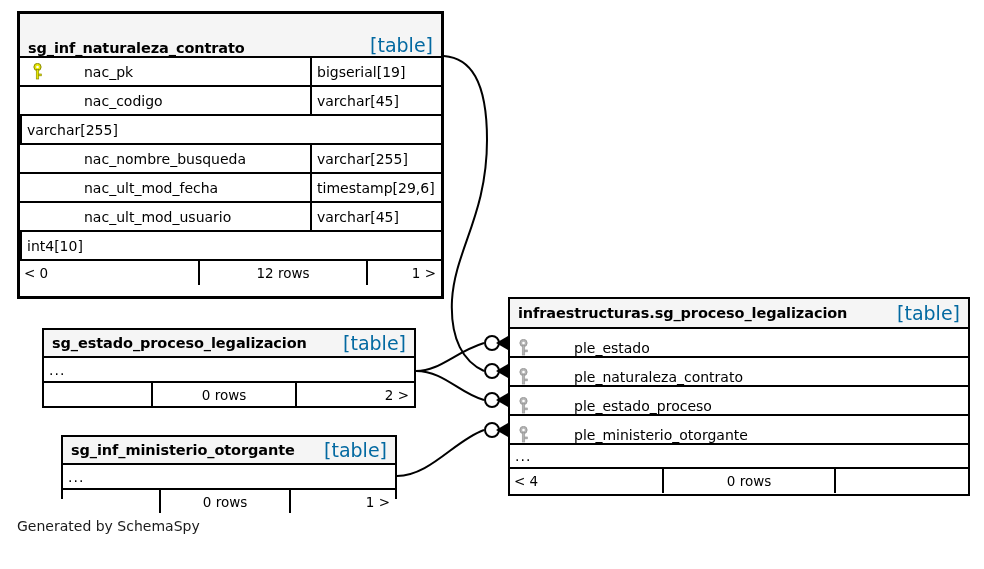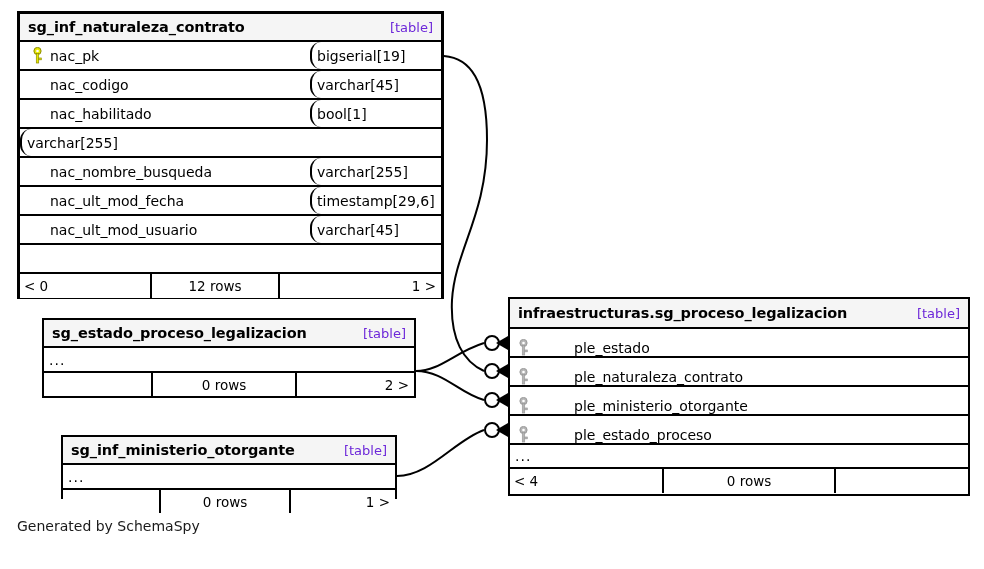--- a/index.html
+++ b/index.html
@@ -16,35 +16,35 @@
   .table-node.thin{border:2px solid #000000;}
 
   .tbl-header{
     background:#f5f5f5;
     display:flex;align-items:center;justify-content:space-between;
     box-sizing:border-box;
     padding:0 8px;
     border-bottom:2px solid #000000;
   }
   .tbl-name{font-weight:bold;font-size:14.5px;letter-spacing:-0.1px;white-space:nowrap;}
-  .tbl-tag{font-size:13px;color:#6d28d9;white-space:nowrap;}
+  .tbl-tag{font-size:19px;color:#0369a1;white-space:nowrap;}
 
   .row{
     display:flex;align-items:stretch;box-sizing:border-box;
     border-bottom:2px solid #000000;background:#ffffff;
   }
   .row:last-of-type{border-bottom:none;}
   .cell-name{
     display:flex;align-items:center;box-sizing:border-box;
     font-size:14px;white-space:nowrap;overflow:hidden;
   }
   .cell-type{
     display:flex;align-items:center;box-sizing:border-box;
     font-size:14px;white-space:nowrap;overflow:hidden;
-    border-left:2px solid #000000;padding-left:5px;border-radius:11px;
+    border-left:2px solid #000000;padding-left:5px;
   }
   .keyslot{width:26px;min-width:26px;display:flex;align-items:center;justify-content:center;}
   .keyslot svg{display:block;}
 
   .ellipsis-row{
     display:flex;align-items:center;box-sizing:border-box;
     border-bottom:2px solid #000000;font-size:14px;padding-left:5px;
     letter-spacing:1px;background:#fff;
   }
 
@@ -56,30 +56,30 @@
   .foot-left{justify-content:flex-start;padding-left:4px;}
   .foot-mid{justify-content:center;border-left:2px solid #000000;}
   .foot-right{justify-content:flex-end;padding-right:5px;border-left:2px solid #000000;}
 
   #credit{
     position:absolute;left:17px;top:518px;font-size:14px;color:#1a1a1a;white-space:nowrap;
   }
 
   
   #node-nac{left:17px;top:11px;width:427px;height:288px;}
-  #node-nac .tbl-header{height:28px;}
+  #node-nac .tbl-header{height:44px;align-items:flex-end;}
   #node-nac .row{height:29px;}
-  #node-nac .cell-name{width:290px;padding-left:4px;}
+  #node-nac .cell-name{width:290px;padding-left:4px;gap:34px;}
   #node-nac .cell-type{flex:1;}
   #node-nac .footer{height:24px;}
   #node-nac .foot-left{width:130px;}
-  #node-nac .foot-mid{width:128px;}
+  #node-nac .foot-mid{width:168px;margin-left:48px;}
   #node-nac .foot-right{flex:1;}
 
-  #node-epl{left:42px;top:318px;width:374px;height:80px;}
+  #node-epl{left:42px;top:328px;width:374px;height:80px;}
   #node-epl .tbl-header{height:28px;}
   #node-epl .ellipsis-row{height:25px;}
   #node-epl .footer{height:23px;}
   #node-epl .foot-left{width:107px;}
   #node-epl .foot-mid{width:144px;}
   #node-epl .foot-right{flex:1;}
 
   #node-min{left:61px;top:435px;width:336px;height:64px;}
   #node-min .tbl-header{height:28px;}
   #node-min .ellipsis-row{height:25px;}
@@ -149,27 +149,20 @@
   </div>
 
   <div class="row">
     <div class="cell-name">
       <span class="keyslot"></span>
       <span class="lbl">nac_codigo</span>
     </div>
     <div class="cell-type">varchar[45]</div>
   </div>
 
-  <div class="row">
-    <div class="cell-name">
-      <span class="keyslot"></span>
-      <span class="lbl">nac_habilitado</span>
-    </div>
-    <div class="cell-type">bool[1]</div>
-  </div>
 
   <div class="row">
     <div class="cell-type">varchar[255]</div>
   </div>
 
   <div class="row">
     <div class="cell-name">
       <span class="keyslot"></span>
       <span class="lbl">nac_nombre_busqueda</span>
     </div>
@@ -186,20 +179,21 @@
 
   <div class="row">
     <div class="cell-name">
       <span class="keyslot"></span>
       <span class="lbl">nac_ult_mod_usuario</span>
     </div>
     <div class="cell-type">varchar[45]</div>
   </div>
 
   <div class="row">
+    <div class="cell-type">int4[10]</div>
   </div>
 
   <div class="footer">
     <div class="foot-cell foot-left">&lt; 0</div>
     <div class="foot-cell foot-mid">12 rows</div>
     <div class="foot-cell foot-right">1 &gt;</div>
   </div>
 </div>
 
 <div class="table-node thin" id="node-epl">
@@ -272,35 +266,35 @@
   <div class="row">
     <div class="cell-name">
       <span class="keyslot">
         <svg width="11" height="17" viewBox="0 0 11 17">
           <circle cx="5.5" cy="4" r="3.6" fill="#b5b5b5" stroke="#9a9a9a" stroke-width="1"></circle>
           <circle cx="5.5" cy="4" r="1.3" fill="#ffffff"></circle>
           <rect x="4.3" y="6.5" width="2.4" height="9.5" fill="#b5b5b5" stroke="#9a9a9a" stroke-width="0.7"></rect>
           <rect x="6.7" y="11" width="2.6" height="1.8" fill="#b5b5b5" stroke="#9a9a9a" stroke-width="0.7"></rect>
         </svg>
       </span>
-      <span class="lbl">ple_ministerio_otorgante</span>
+      <span class="lbl">ple_estado_proceso</span>
     </div>
   </div>
 
   <div class="row">
     <div class="cell-name">
       <span class="keyslot">
         <svg width="11" height="17" viewBox="0 0 11 17">
           <circle cx="5.5" cy="4" r="3.6" fill="#b5b5b5" stroke="#9a9a9a" stroke-width="1"></circle>
           <circle cx="5.5" cy="4" r="1.3" fill="#ffffff"></circle>
           <rect x="4.3" y="6.5" width="2.4" height="9.5" fill="#b5b5b5" stroke="#9a9a9a" stroke-width="0.7"></rect>
           <rect x="6.7" y="11" width="2.6" height="1.8" fill="#b5b5b5" stroke="#9a9a9a" stroke-width="0.7"></rect>
         </svg>
       </span>
-      <span class="lbl">ple_estado_proceso</span>
+      <span class="lbl">ple_ministerio_otorgante</span>
     </div>
   </div>
 
   <div class="ellipsis-row">...</div>
 
   <div class="footer">
     <div class="foot-cell foot-left">&lt; 4</div>
     <div class="foot-cell foot-mid">0 rows</div>
     <div class="foot-cell foot-right"></div>
   </div>

